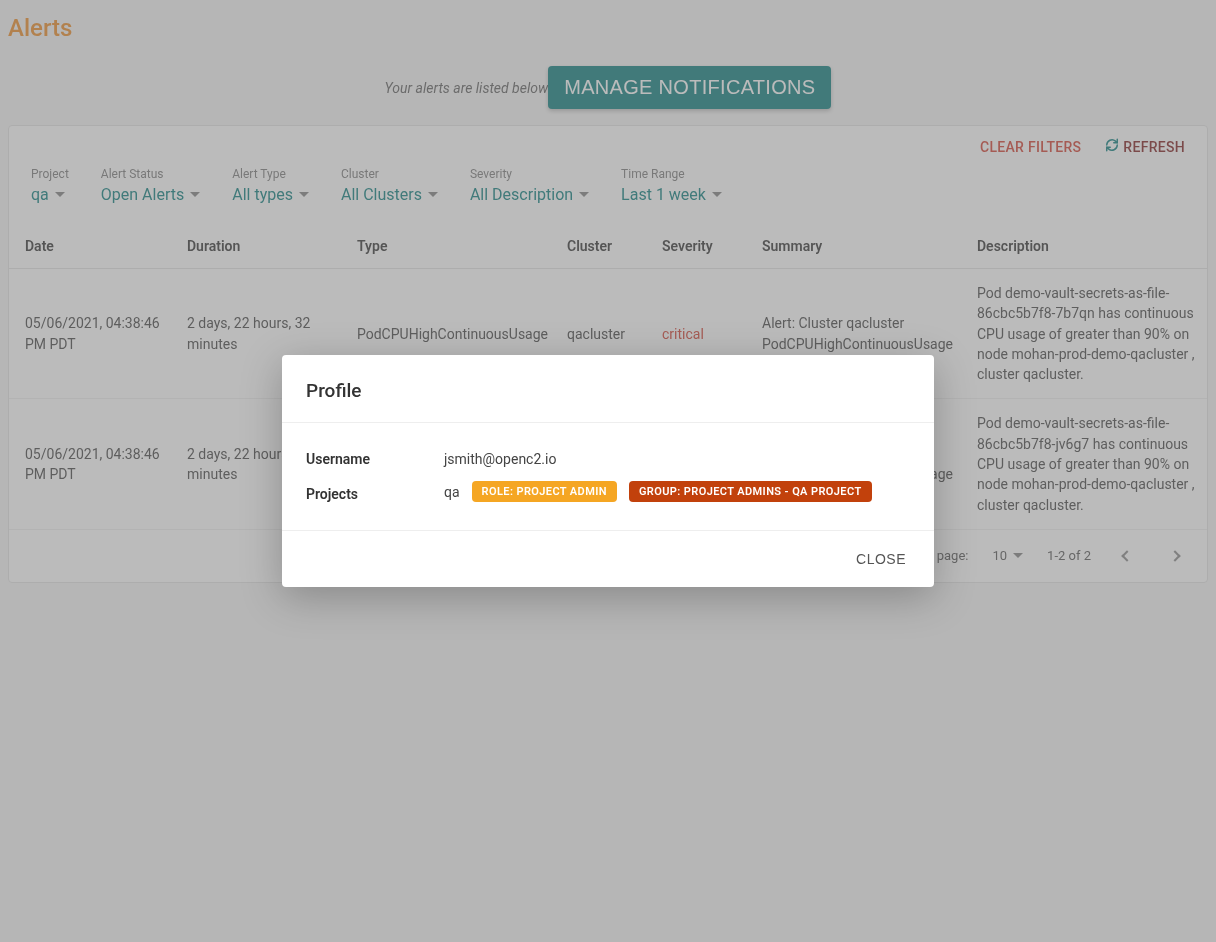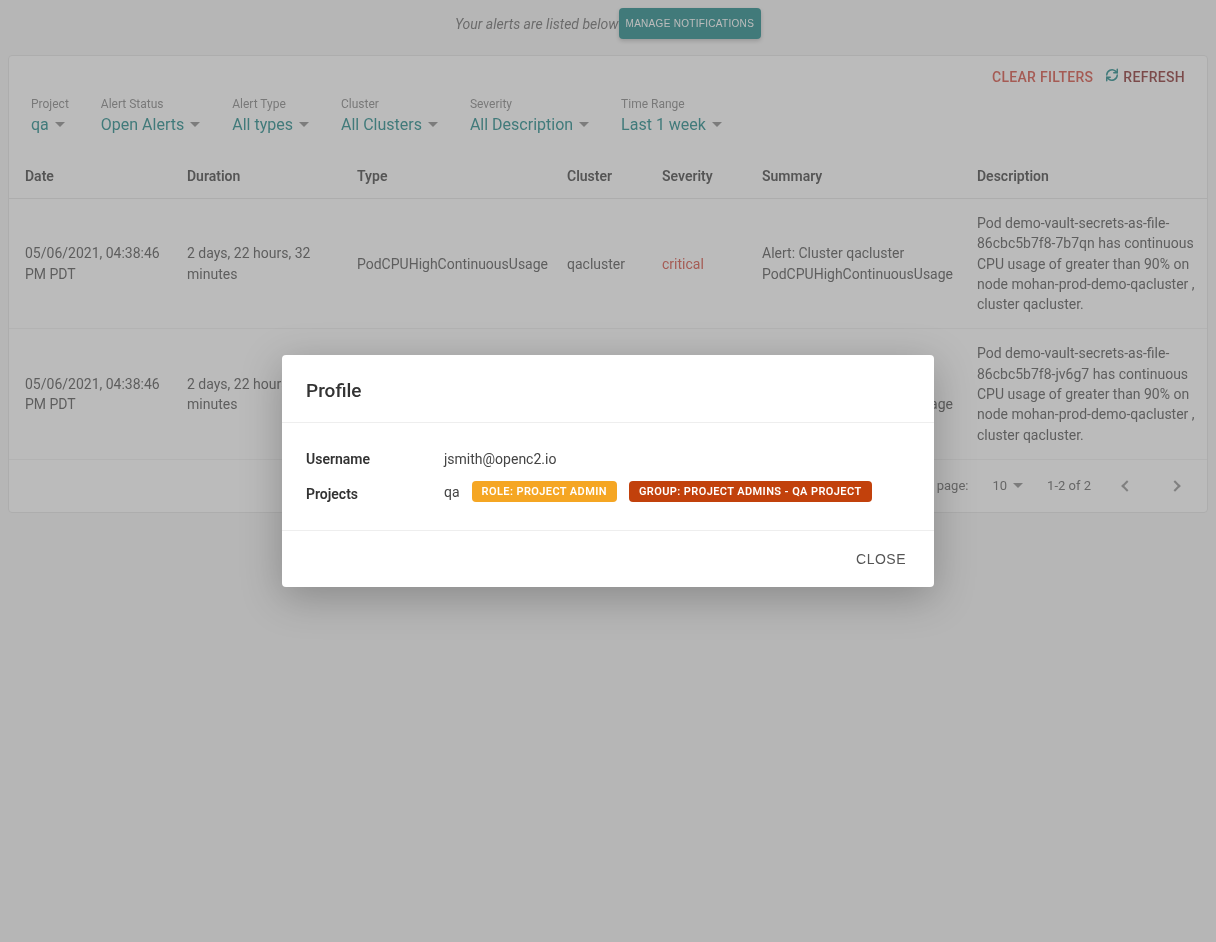--- a/index.html
+++ b/index.html
@@ -30,37 +30,37 @@
     margin-bottom: 16px;
   }
   .subhead {
     font-style: italic;
     color: #5f5f5f;
   }
   .btn-manage {
     background: #0a7d7d;
     color: #fff;
     border: none;
-    padding: 10px 7px;
-    font-size: 10px;
+    padding: 10px 16px;
+    font-size: 20px;
     letter-spacing: 0.3px;
     border-radius: 4px;
     box-shadow: 0 2px 4px rgba(0,0,0,0.25);
     cursor: pointer;
     font-weight: 500;
   }
   .card {
     background: #fff;
     border: 1px solid #e2e2e2;
     border-radius: 4px;
   }
   .toolbar {
     display: flex;
     justify-content: flex-end;
-    gap: 12px;
+    gap: 24px;
     padding: 12px 22px 8px 22px;
     font-size: 14px;
     font-weight: 500;
     align-items: center;
   }
   .link-clear { color: #d23f31; cursor: pointer; letter-spacing: 0.3px; }
   .link-refresh { color: #7f1d1d; cursor: pointer; display: inline-flex; align-items: center; gap: 4px; letter-spacing: 0.3px; }
   .filters {
     display: flex;
     gap: 32px;
@@ -185,20 +185,21 @@
     padding: 6px 8px;
   }
   .refresh-icon {
     display: inline-block;
   }
 </style>
 </head>
 <body>
 
 <div class="page">
+  <h1 class="page-title">Alerts</h1>
 
   <div class="subhead-row">
     <div class="subhead">Your alerts are listed below</div>
     <button class="btn-manage">MANAGE NOTIFICATIONS</button>
   </div>
 
   <div class="card">
 
     <div class="toolbar">
       <span class="link-clear">CLEAR FILTERS</span>

